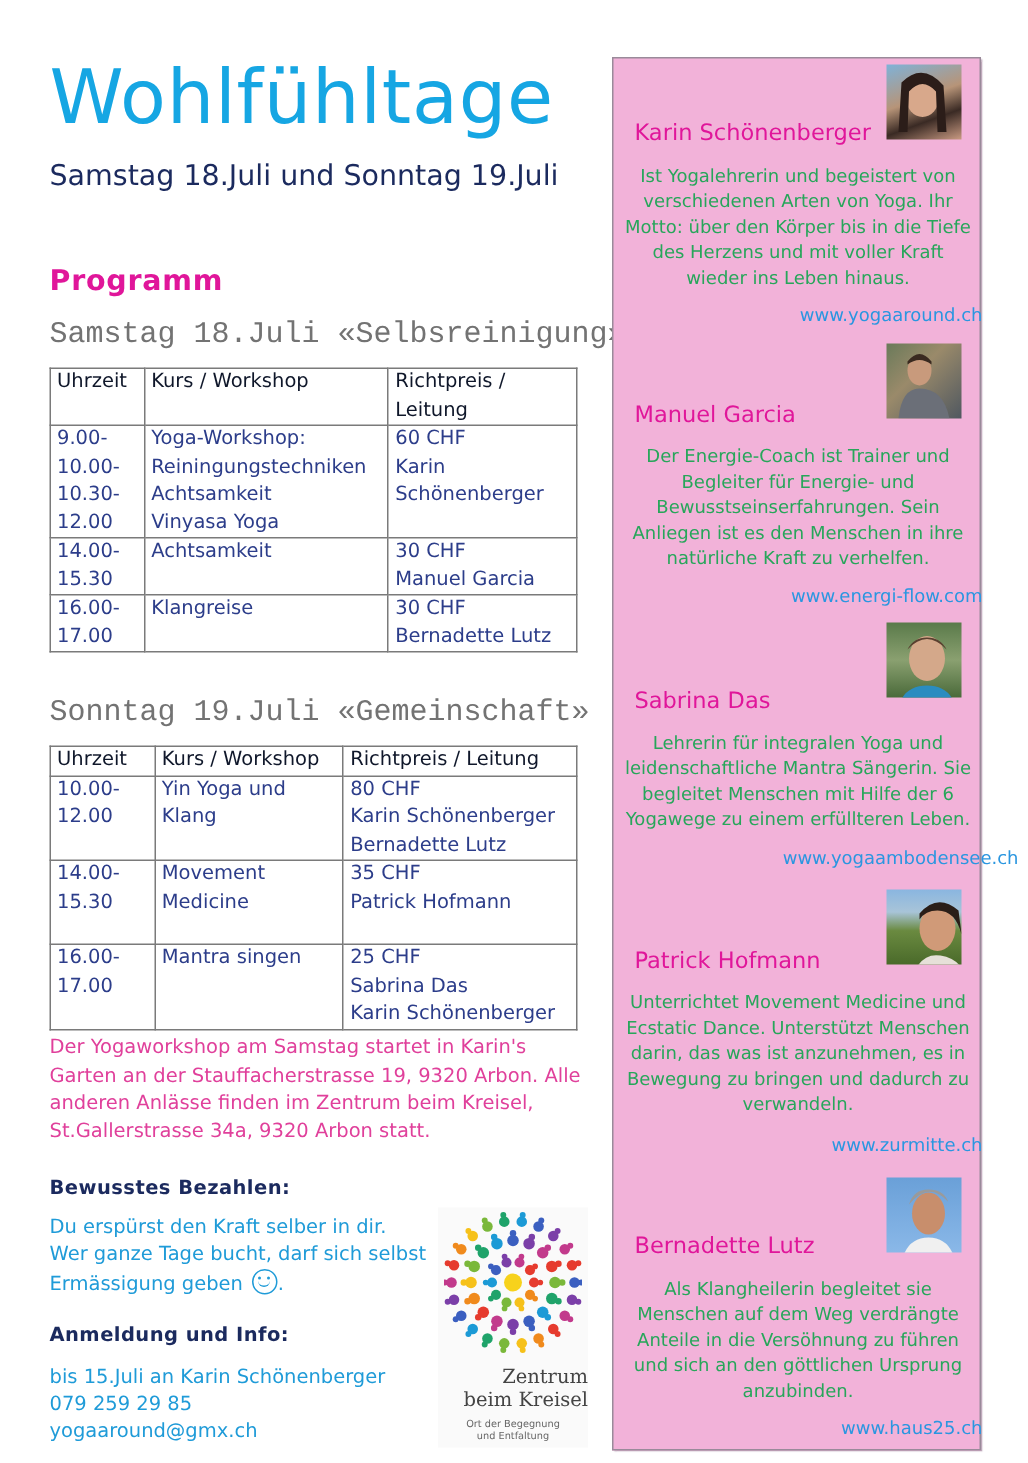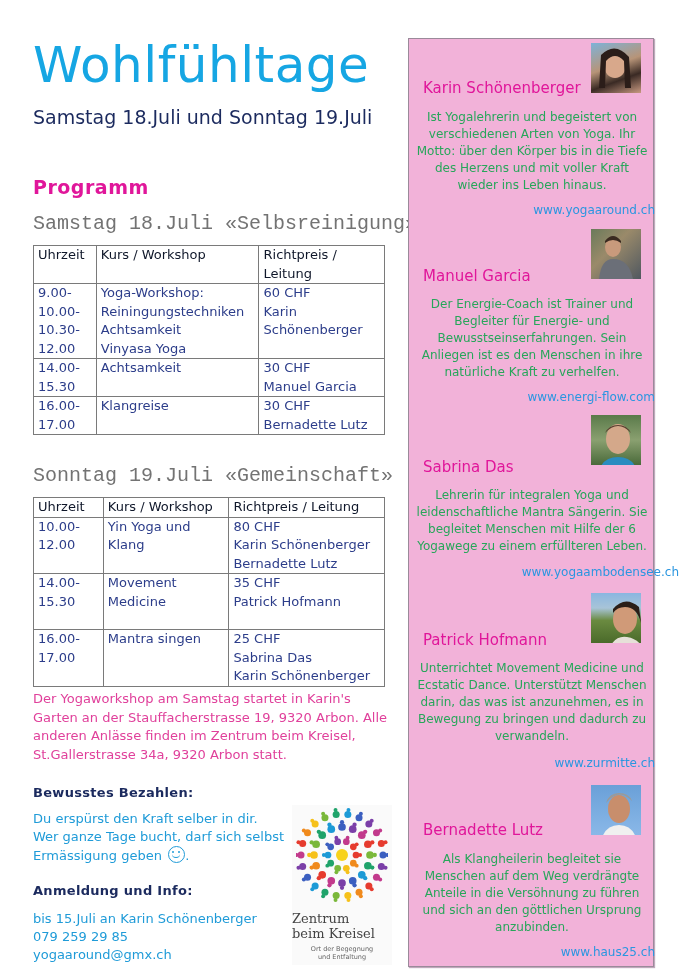--- a/index.html
+++ b/index.html
@@ -27,21 +27,21 @@
   .sh2 { top: 883px; }
   .info-text { position: absolute; left: 33px; font-size: 13px; line-height: 18px; color: #1f9bd8; }
   .it1 { top: 810px; width: 260px; }
   .it2 { top: 910px; width: 260px; }
   .smiley { display: inline-block; width: 17px; height: 17px; border: 1.5px solid #1f9bd8; border-radius: 50%; vertical-align: -3px; position: relative; margin-left: 2px; }
   .smiley::before { content: ""; position: absolute; left: 3px; top: 4px; width: 2px; height: 2px; background: #1f9bd8; border-radius: 50%; box-shadow: 6px 0 0 #1f9bd8; }
   .smiley::after { content: ""; position: absolute; left: 3px; top: 6px; width: 8px; height: 4px; border-bottom: 1.5px solid #1f9bd8; border-radius: 0 0 6px 6px; }
 
   .logo { position: absolute; left: 292px; top: 805px; width: 100px; height: 160px; background: #fafafa; }
   .logo svg { position: absolute; left: 4px; top: 0; }
-  .logo-name { position: absolute; left: 0; width: 100px; top: 106px; text-align: left; font-family: "DejaVu Serif", serif; font-size: 13px; line-height: 15px; color: #444; }
+  .logo-name { position: absolute; left: 0; width: 100px; top: 106px; text-align: right; font-family: "DejaVu Serif", serif; font-size: 13px; line-height: 15px; color: #444; }
   .logo-tag { position: absolute; left: 0; width: 100px; top: 140px; text-align: center; font-size: 6.5px; line-height: 8px; color: #666; }
 
   .panel { position: absolute; left: 408px; top: 38px; width: 246px; height: 929px; background: #f2b2d9; border: 1px solid #9a8a9a; box-shadow: 1px 1px 1px #bfa9bb; }
   .person { position: absolute; left: 0; width: 246px; }
   .photo { position: absolute; right: 14px; width: 50px; height: 50px; overflow: hidden; }
   .pname { position: absolute; left: 14px; font-size: 15px; color: #e0169a; }
   .pdesc { position: absolute; left: 6px; width: 234px; text-align: center; font-size: 12px; line-height: 17px; color: #27a65a; }
   .purl { position: absolute; left: 0; width: 246px; text-align: right; font-size: 12px; color: #2a96e0; }
 </style>
 </head>

